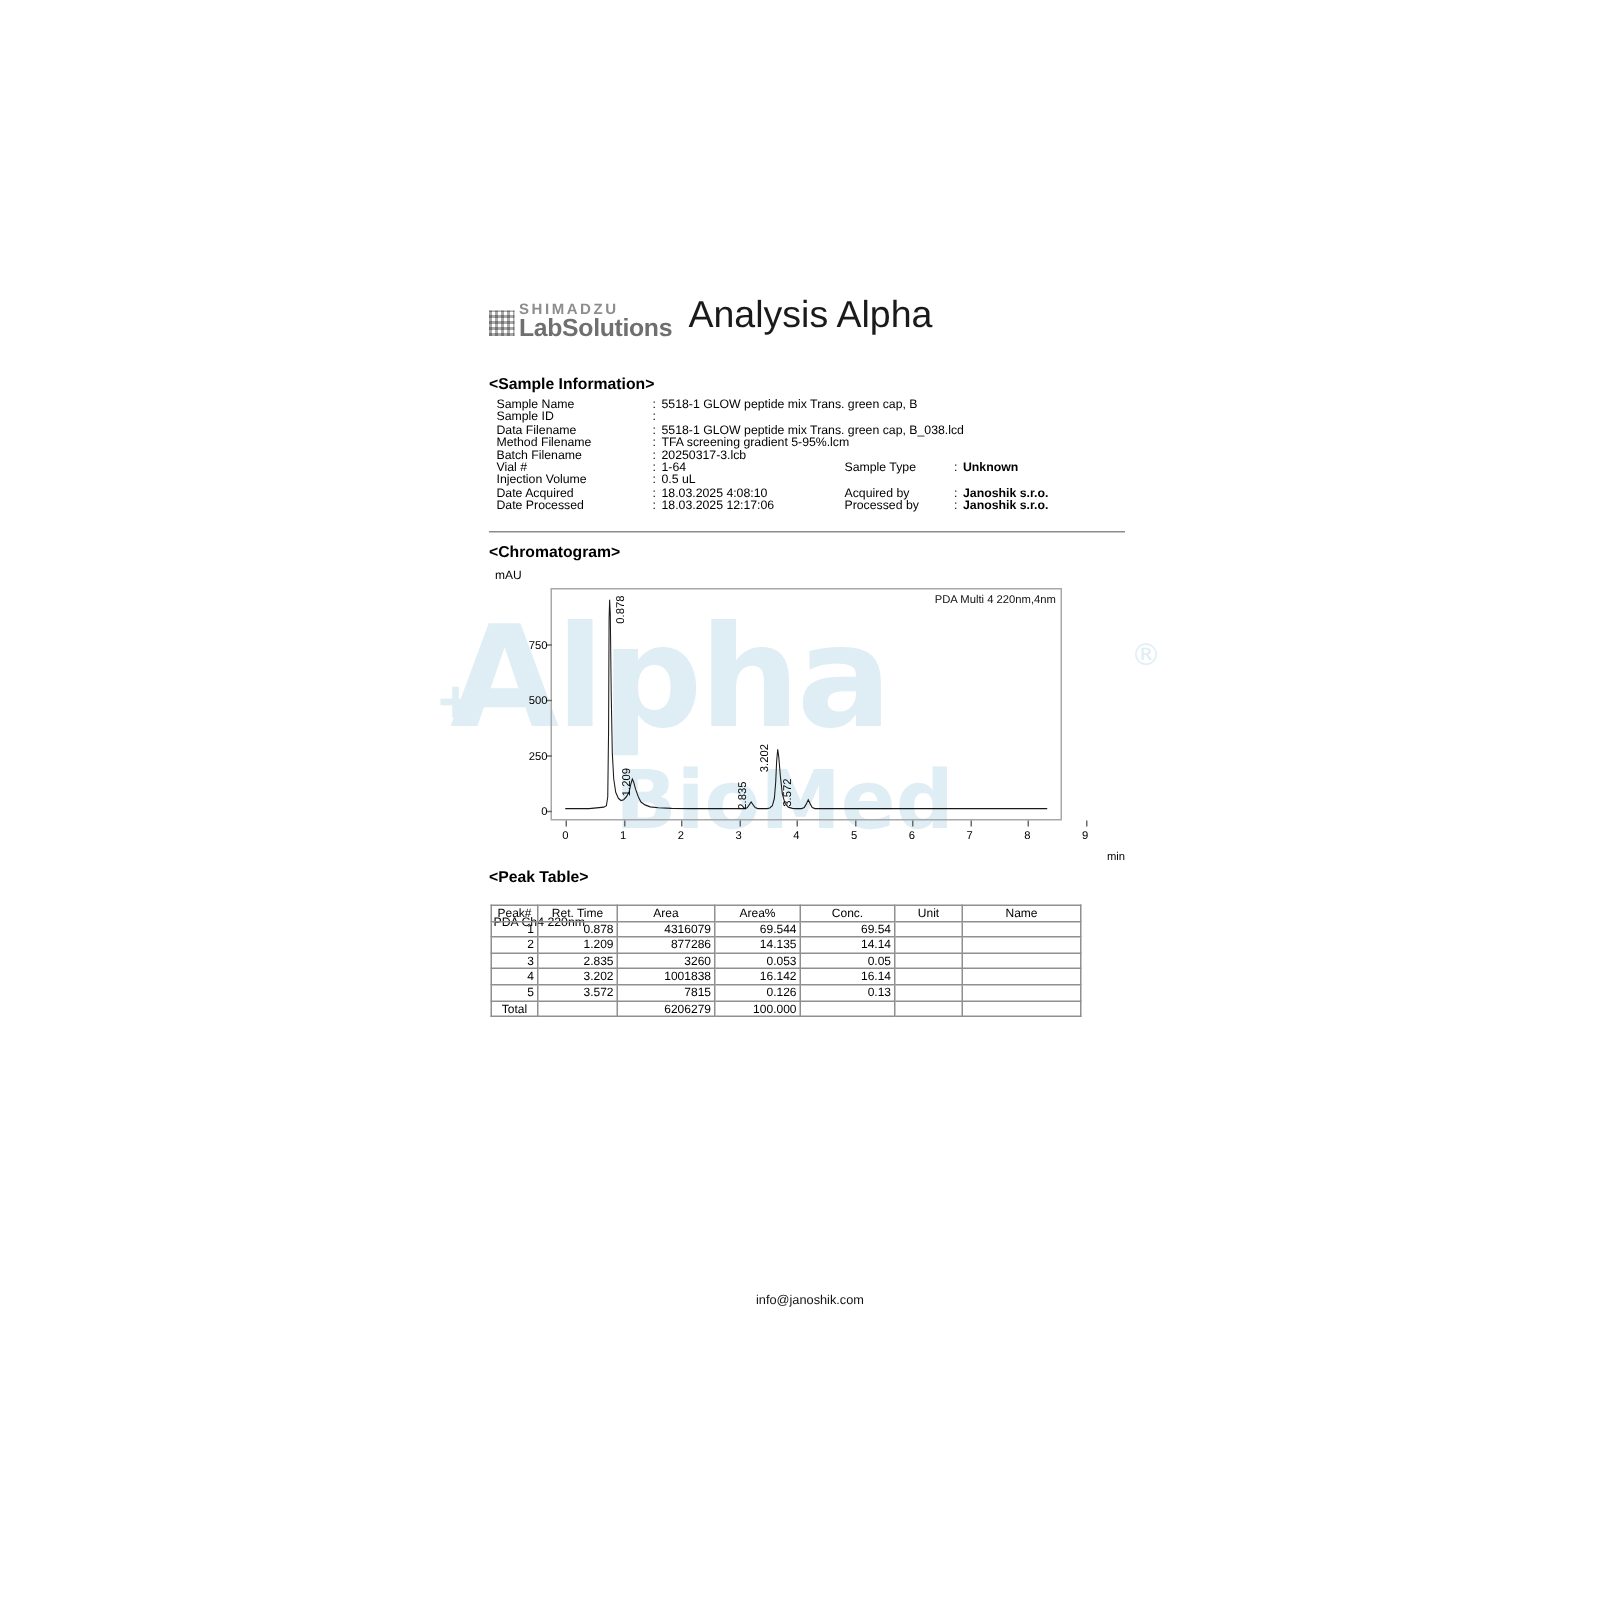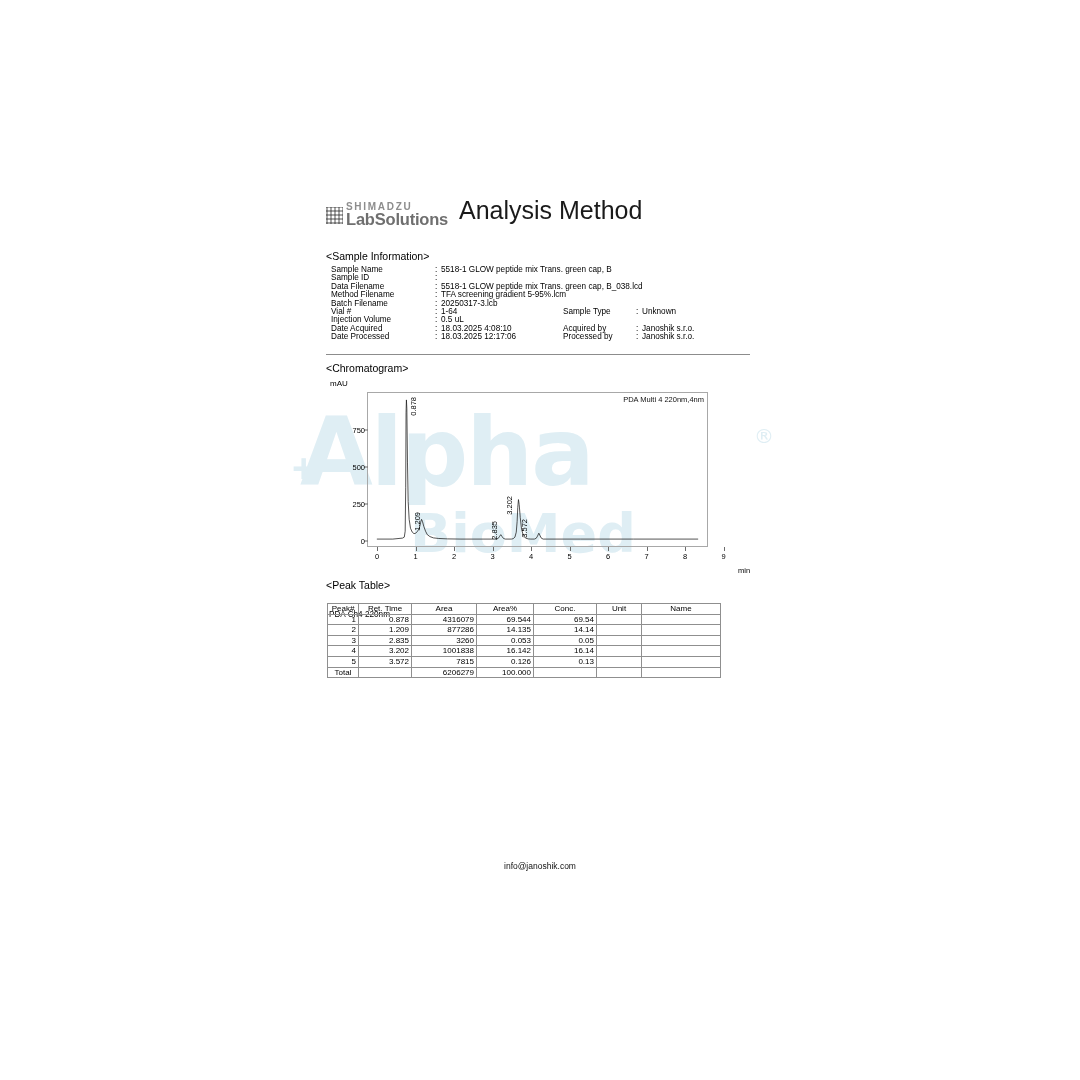--- a/index.html
+++ b/index.html
@@ -67,21 +67,21 @@
     top: 0px;
     font-size: 25px;
     color: #1a1a1a;
     letter-spacing: 0px;
   }
 
   
   .section-heading {
     position: absolute;
     font-size: 10.5px;
-    font-weight: normal;
+    font-weight: bold;
     color: #000;
   }
   #sec-sample { left: 326px; top: 250px; }
   #sec-chrom  { left: 326px; top: 362px; }
   #sec-peak   { left: 326px; top: 579px; }
 
   
   .sample-info {
     position: absolute;
     left: 331px;
@@ -93,21 +93,21 @@
   .si-row {
     position: relative;
     height: 8.4px;
     white-space: nowrap;
   }
   .si-label { position: absolute; left: 0; }
   .si-colon { position: absolute; left: 104px; }
   .si-value { position: absolute; left: 110px; }
   .si-label2 { position: absolute; left: 232px; }
   .si-colon2 { position: absolute; left: 305px; }
-  .si-value2 { position: absolute; left: 311px; }
+  .si-value2 { position: absolute; left: 311px; font-weight: bold; }
 
   .hrule {
     position: absolute;
     left: 326px;
     width: 424px;
     height: 1px;
     background: #8c8c8c;
   }
   #rule-1 { top: 354px; }
 
@@ -280,21 +280,21 @@
 <body>
 
 <div class="page">
 
   <div class="report-header">
     <div class="logo-block">
       <div class="logo-grid"></div>
       <div class="logo-shimadzu">SHIMADZU</div>
       <div class="logo-labsolutions">LabSolutions</div>
     </div>
-    <div class="report-title">Analysis Method</div>
+    <div class="report-title">Analysis Alpha</div>
   </div>
 
   <div class="section-heading" id="sec-sample">&lt;Sample Information&gt;</div>
 
   <div class="sample-info">
 
     <div class="si-row">
       <span class="si-label">Sample Name</span>
       <span class="si-colon">:</span>
       <span class="si-value">5518-1 GLOW peptide mix Trans. green cap, B</span>

